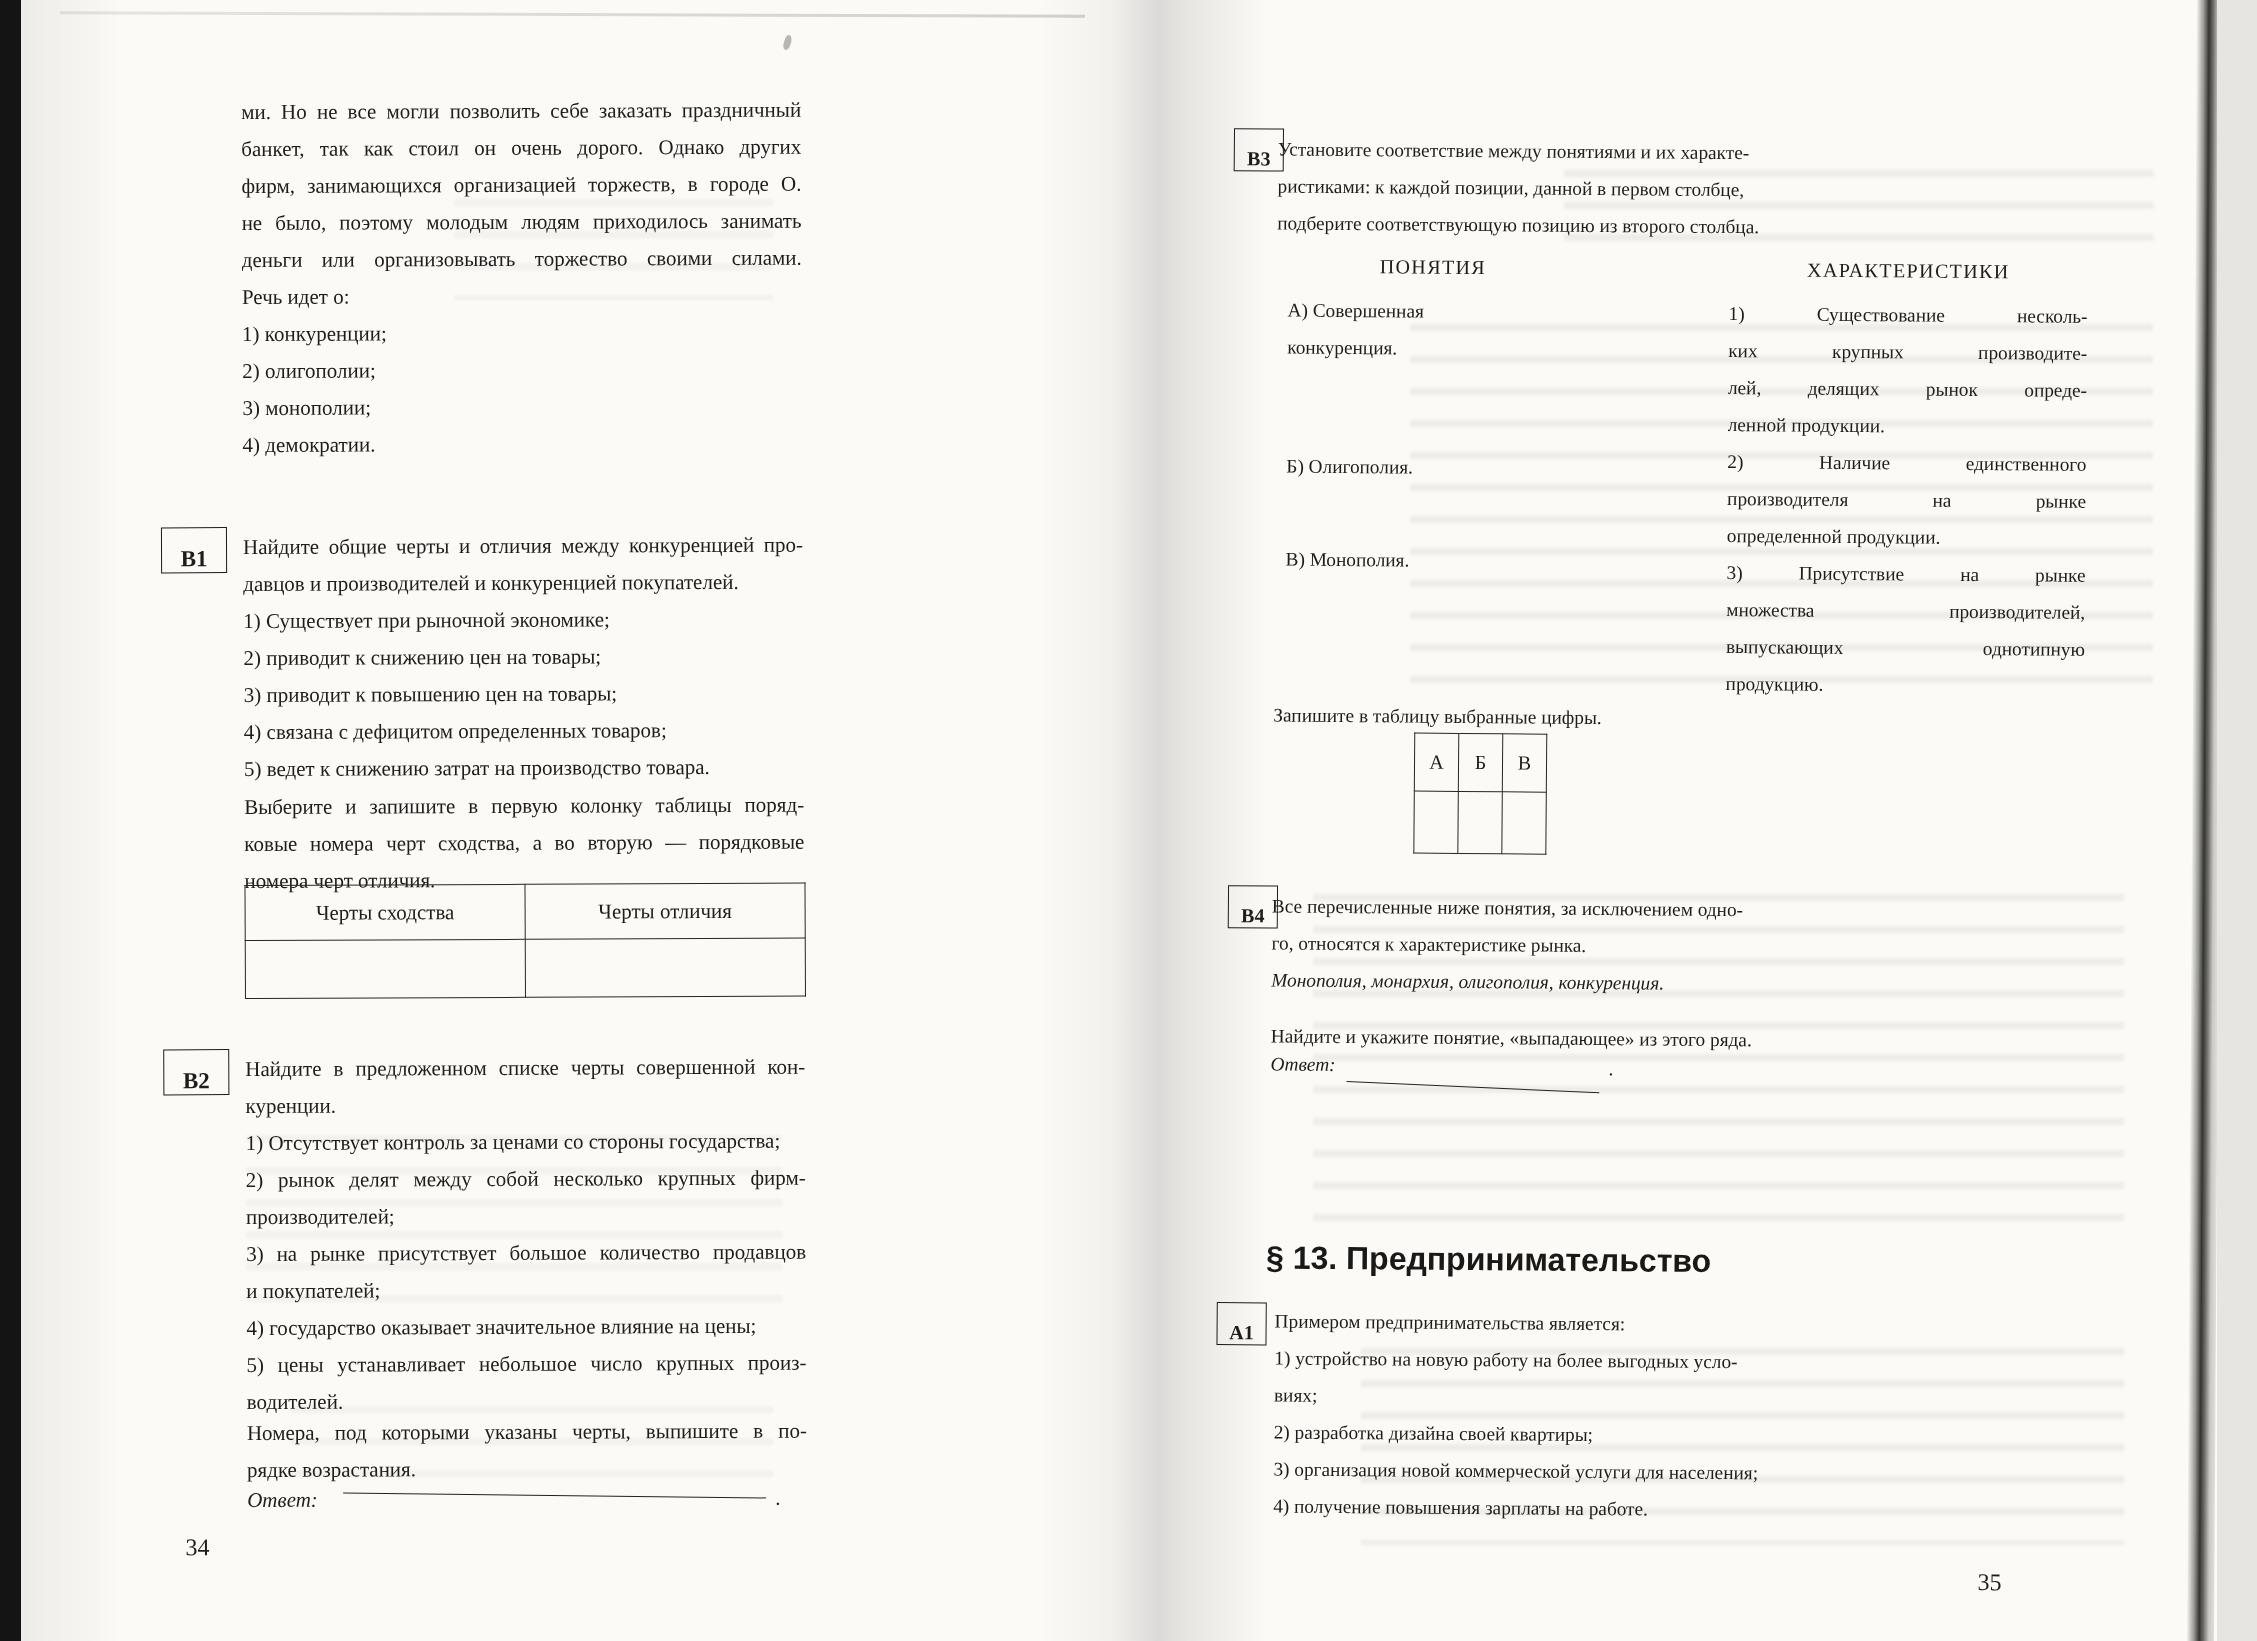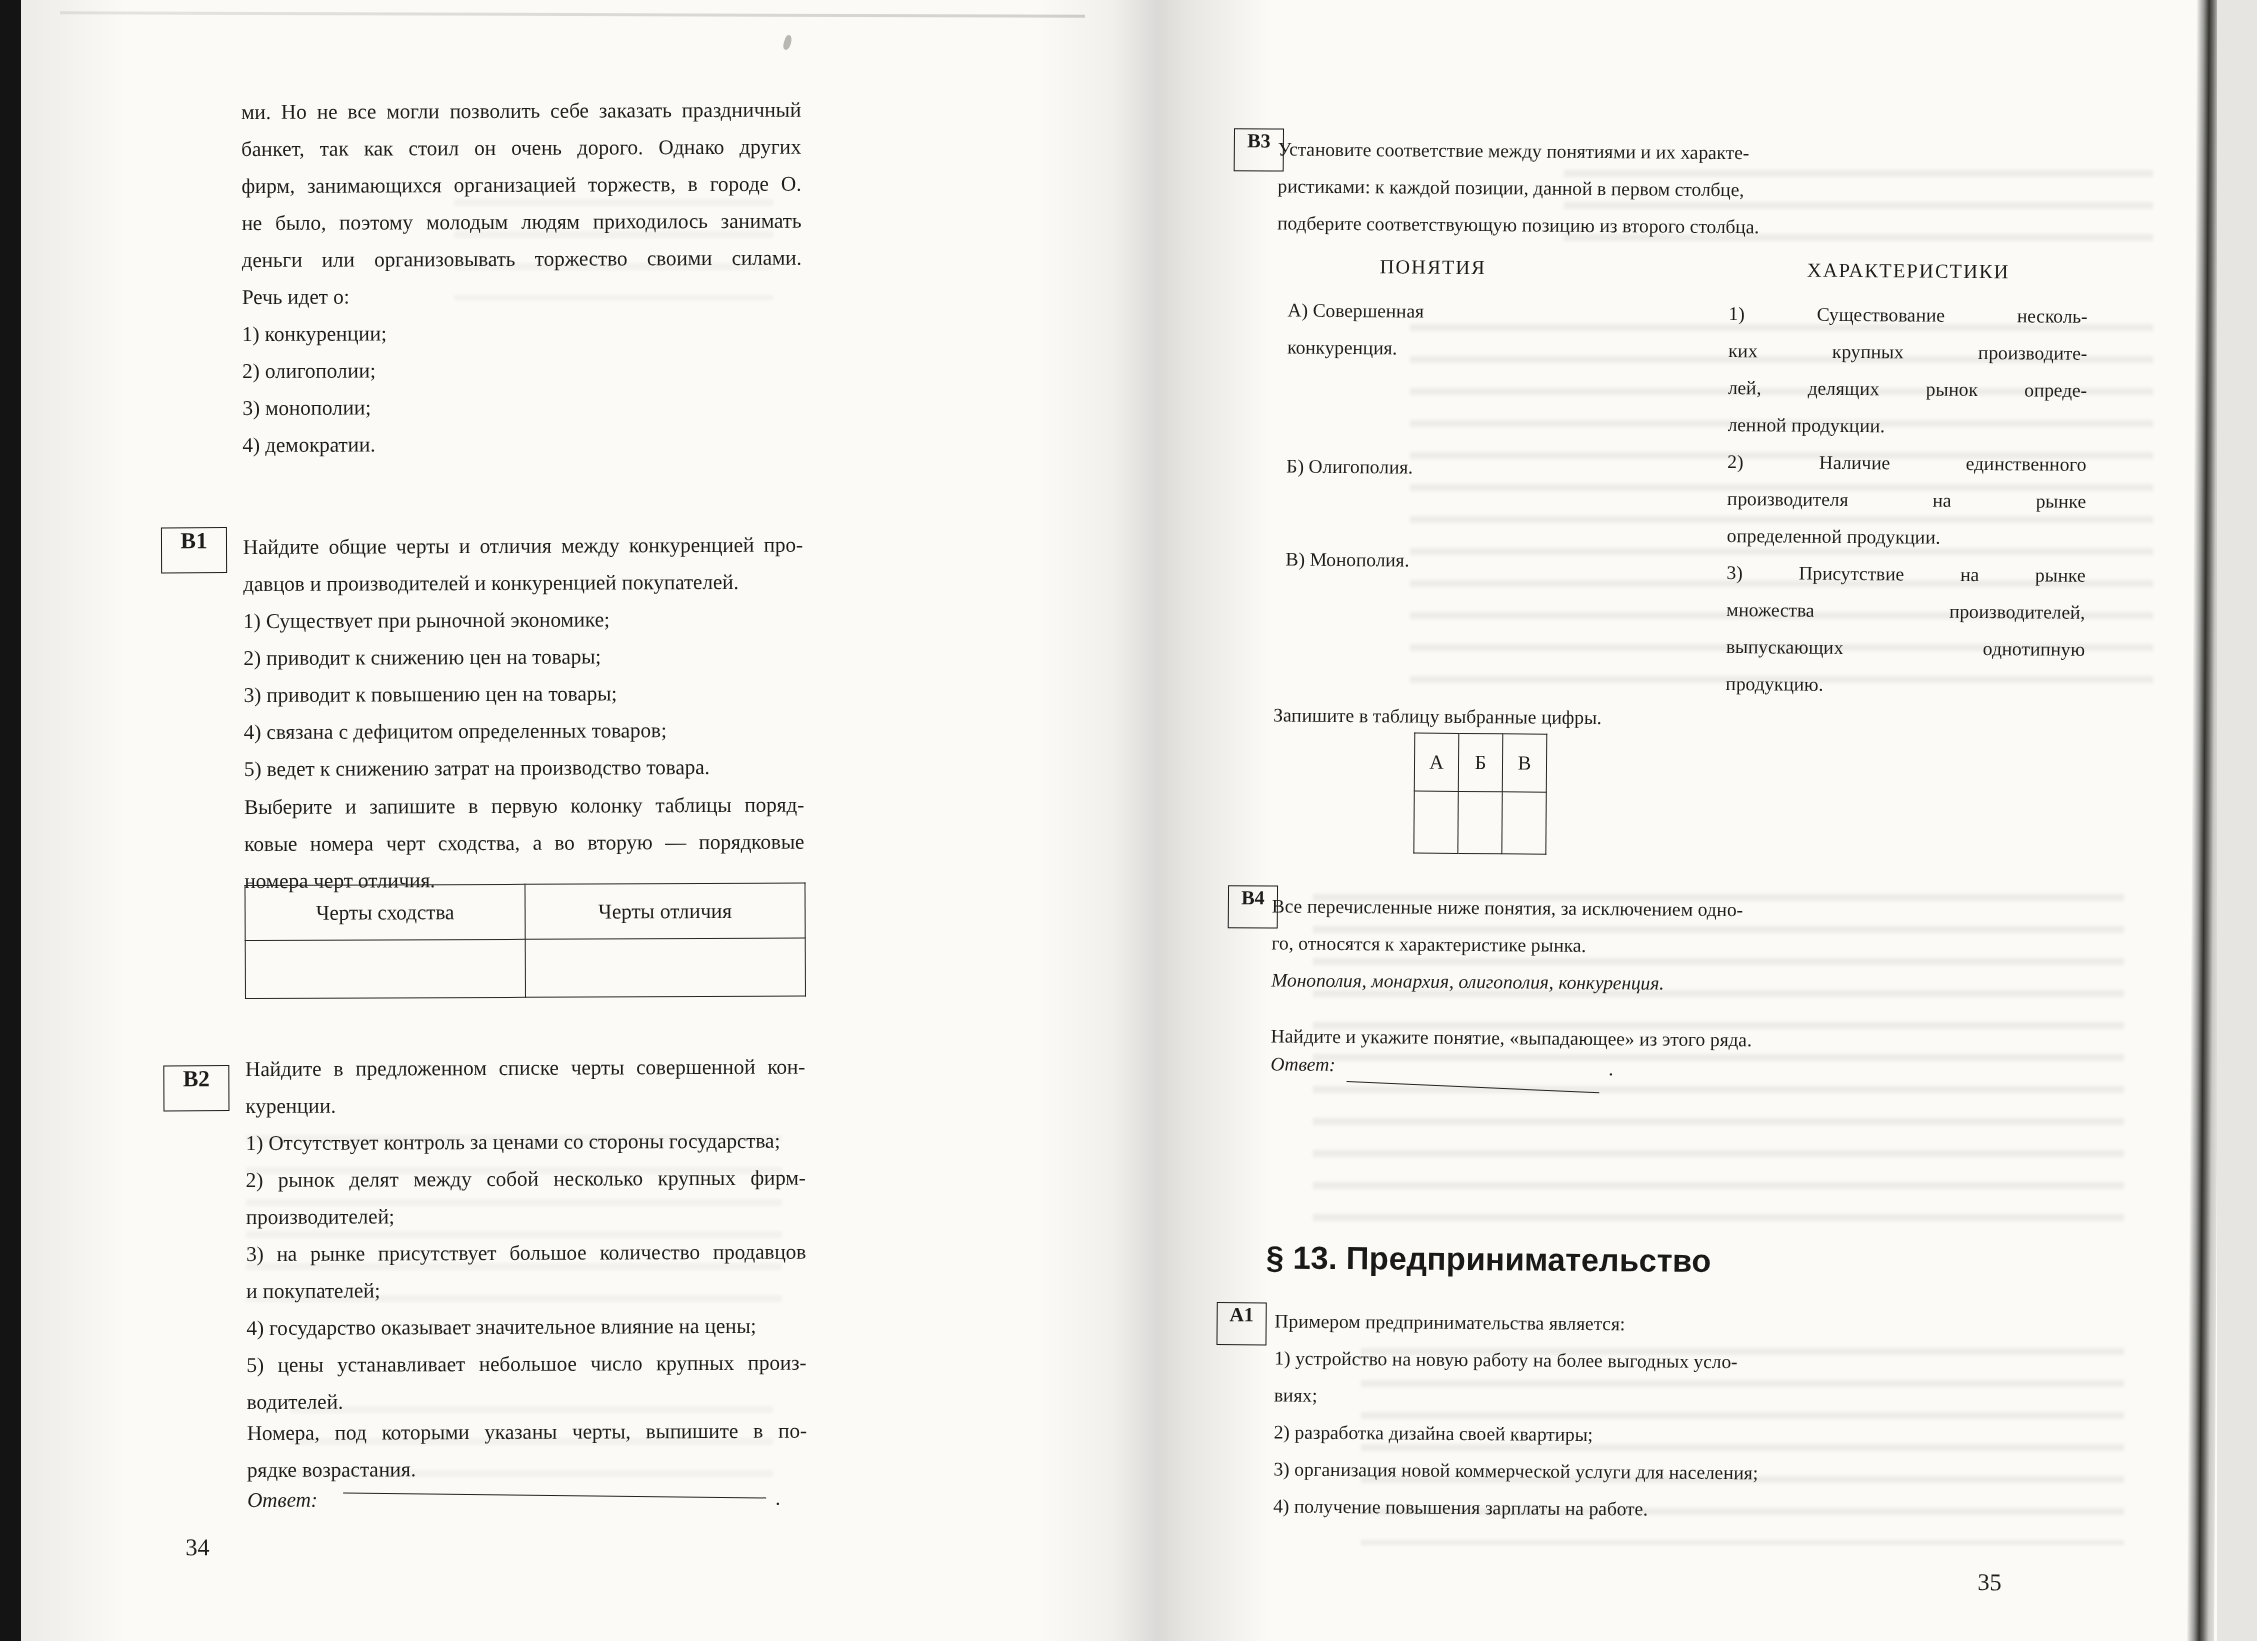--- a/index.html
+++ b/index.html
@@ -23,21 +23,21 @@
 
   .blk{position:absolute;}
   .left-body{font-size:21px;line-height:37px;width:560px;}
   .right-body{font-size:19.3px;line-height:37px;width:439px;}
   .l{min-height:1px;}
   .ll{white-space:nowrap;}
   .jl{text-align:justify;text-align-last:justify;height:37px;overflow:hidden;}
   .right-body .jl{height:37px;}
   .it{font-style:italic;}
 
-  .qbox{position:absolute;border:1.9px solid #1c1c1c;display:flex;align-items:flex-start;justify-content:center;
+  .qbox{position:absolute;border:1.9px solid #1c1c1c;display:flex;align-items:flex-end;justify-content:center;
         font-weight:bold;background:transparent;}
   .qbox.lg{width:64px;height:44px;font-size:23px;}
   .qbox.sm{width:48px;height:41px;font-size:20px;}
 
   .caps{letter-spacing:1.4px;}
   .colhead{position:absolute;font-size:20px;text-align:center;}
 
   table.scan{border-collapse:collapse;position:absolute;table-layout:fixed;}
   table.scan th,table.scan td{border:1.9px solid #262624;font-weight:normal;padding:0;text-align:center;vertical-align:middle;}
   .ltable th{font-size:21px;}
@@ -114,21 +114,21 @@
         <th style="width:279px;">Черты сходства</th>
         <th style="width:279px;">Черты отличия</th>
       </tr>
       <tr style="height:58px;">
         <td></td>
         <td></td>
       </tr>
     </tbody>
       </table>
 
-    <div class="qbox lg" style="left:162px;top:1048px;margin-top:16px;">
+    <div class="qbox lg" style="left:162px;top:1048px;">
       <span>В2</span>
     </div>
     <div class="blk left-body" style="left:244px;top:1050px;">
       <div class="l jl">Найдите в предложенном списке черты совершенной кон-</div>
       <div class="l ll">куренции.</div>
       <div class="l ll">1) Отсутствует контроль за ценами со стороны государства;</div>
       <div class="l jl">2) рынок делят между собой несколько крупных фирм-</div>
       <div class="l ll">производителей;</div>
       <div class="l jl">3) на рынке присутствует большое количество продавцов</div>
       <div class="l ll">и покупателей;</div>

